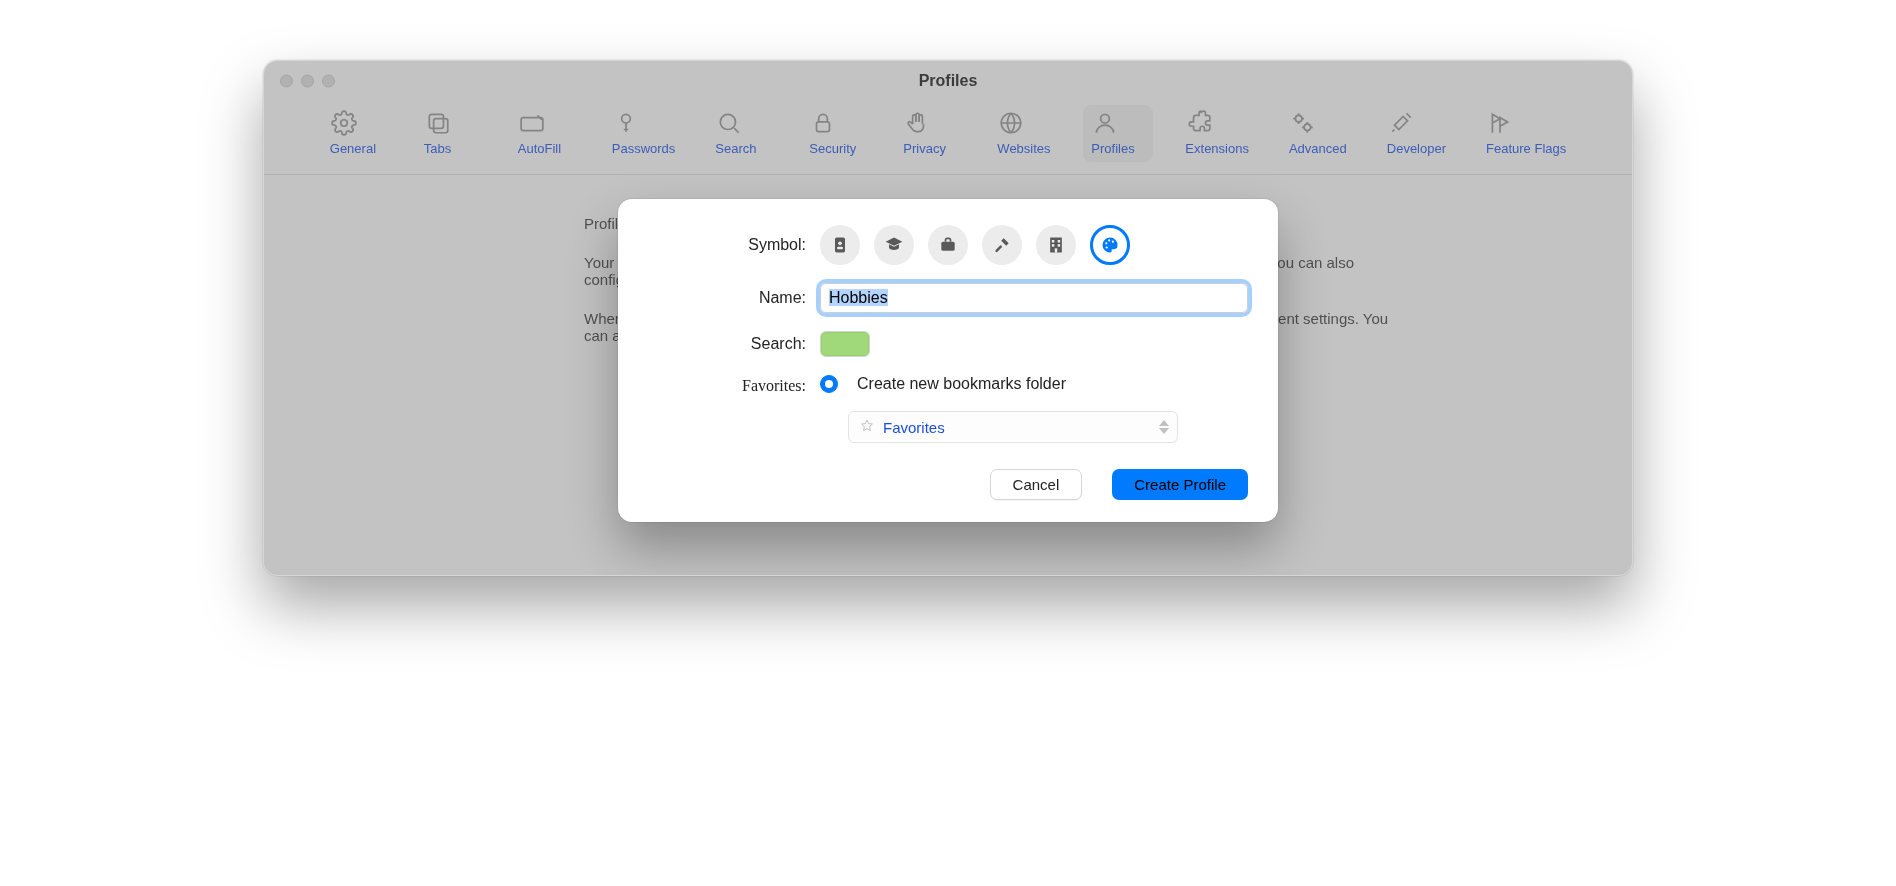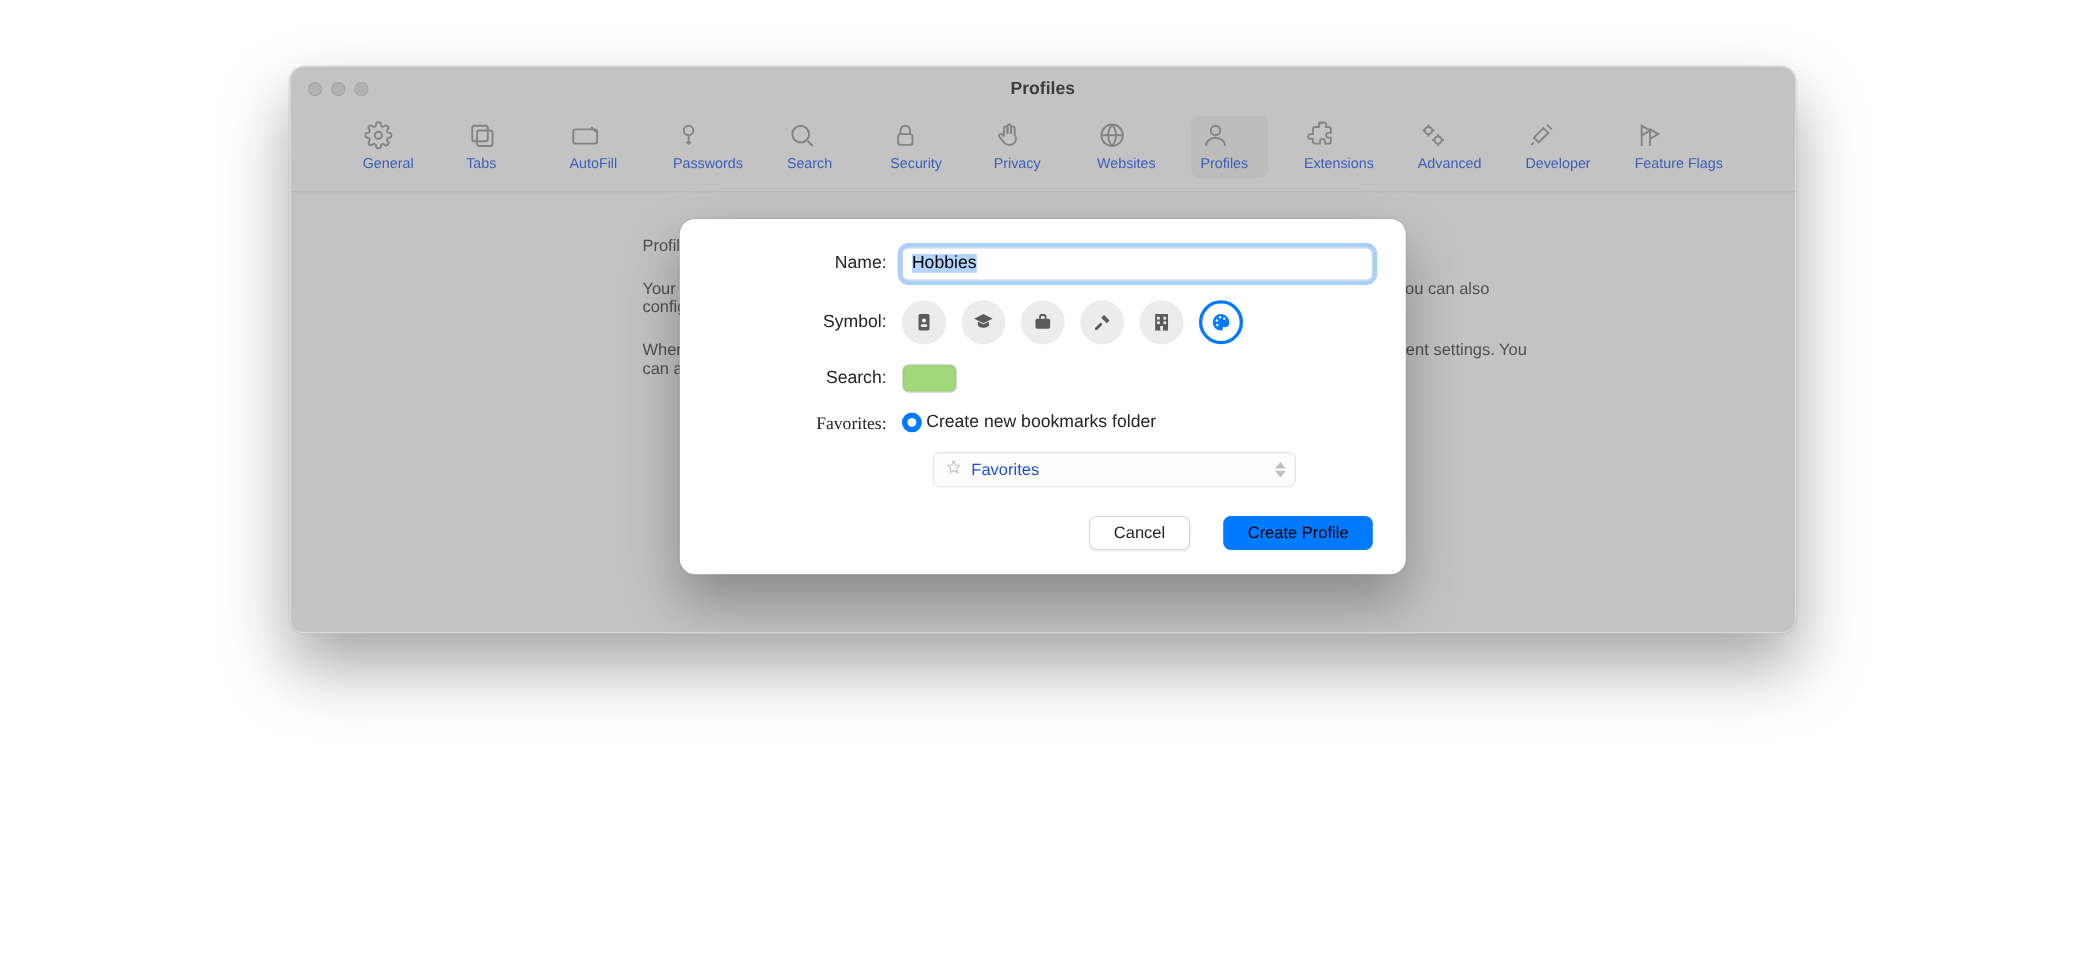--- a/index.html
+++ b/index.html
@@ -145,21 +145,21 @@
     
     .color-swatch {
       width: 50px; height: 26px;
       border-radius: 6px;
       border: 1px solid #d5d5d5;
       box-shadow: inset 0 0 0 1px rgba(0,0,0,0.05);
     }
 
     
     .radio-group { display:flex; flex-direction: column; gap: 10px; }
-    .radio-line { display:flex; align-items:flex-end; gap: 4px; font-size: 16px; color:#232323; }
+    .radio-line { display:flex; align-items:flex-end; gap: 19px; font-size: 16px; color:#232323; }
     .radio {
       width: 18px; height: 18px; border-radius: 50%;
       border: 1.5px solid #b0b0b0; position: relative; flex-shrink:0;
       background: #fff;
     }
     .radio.checked { border-color: #007aff; background: #007aff; }
     .radio.checked::after {
       content:""; position:absolute; inset:4px; border-radius:50%; background:#fff;
     }
 
@@ -351,29 +351,20 @@
     <div style="padding-left: 260px;">
       <p>Profiles allow you to keep your browsing separate for topics like Work, School, or Personal browsing.</p>
       <p>Your history, cookies, website data, and more will be separate depending on which profile you're using. You can also configure different Tab Groups, Favorites, and extensions for each profile.</p>
       <p>When you create a profile for the first time, we'll add a default Personal profile for you based on your current settings. You can always edit this profile later and give it a custom name or custom Favorites.</p>
     </div>
   </div>
 
   <div class="sheet">
 
     <div class="form-row">
-      <div class="form-label">Name:</div>
-      <div class="form-control">
-        <div class="name-wrap">
-          <div class="name-display"><span class="sel">Hobbies</span></div>
-        </div>
-      </div>
-    </div>
-
-    <div class="form-row">
       <div class="form-label">Symbol:</div>
       <div class="form-control symbols">
         <div class="sym-btn">
           <svg viewBox="0 0 24 24">
               <rect x="6" y="3" width="12" height="18" rx="2" fill="#5a5a5a"></rect>
               <circle cx="12" cy="10" r="2.2" fill="#ececec"></circle>
               <rect x="8.5" y="14" width="7" height="3" rx="1.2" fill="#ececec"></rect>
             </svg>
         </div>
         <div class="sym-btn">
@@ -405,20 +396,29 @@
             </svg>
         </div>
         <div class="sym-btn selected">
           <svg viewBox="0 0 24 24">
               <path d="M12 3a9 9 0 1 0 0 18c1.5 0 2-1 2-2s-.5-2 1-2h2a4 4 0 0 0 4-4 9 9 0 0 0-9-10z" fill="#007aff"></path>
               <circle cx="7.5" cy="10" r="1.3" fill="#fff"></circle>
               <circle cx="11" cy="6.5" r="1.3" fill="#fff"></circle>
               <circle cx="15.5" cy="8" r="1.3" fill="#fff"></circle>
               <circle cx="8" cy="15" r="1.3" fill="#fff"></circle>
             </svg>
+        </div>
+      </div>
+    </div>
+
+    <div class="form-row">
+      <div class="form-label">Name:</div>
+      <div class="form-control">
+        <div class="name-wrap">
+          <div class="name-display"><span class="sel">Hobbies</span></div>
         </div>
       </div>
     </div>
 
     <div class="form-row">
       <div class="form-label">Search:</div>
       <div class="form-control">
         <div class="color-swatch" style="background:#a0d978;"></div>
       </div>
     </div>

